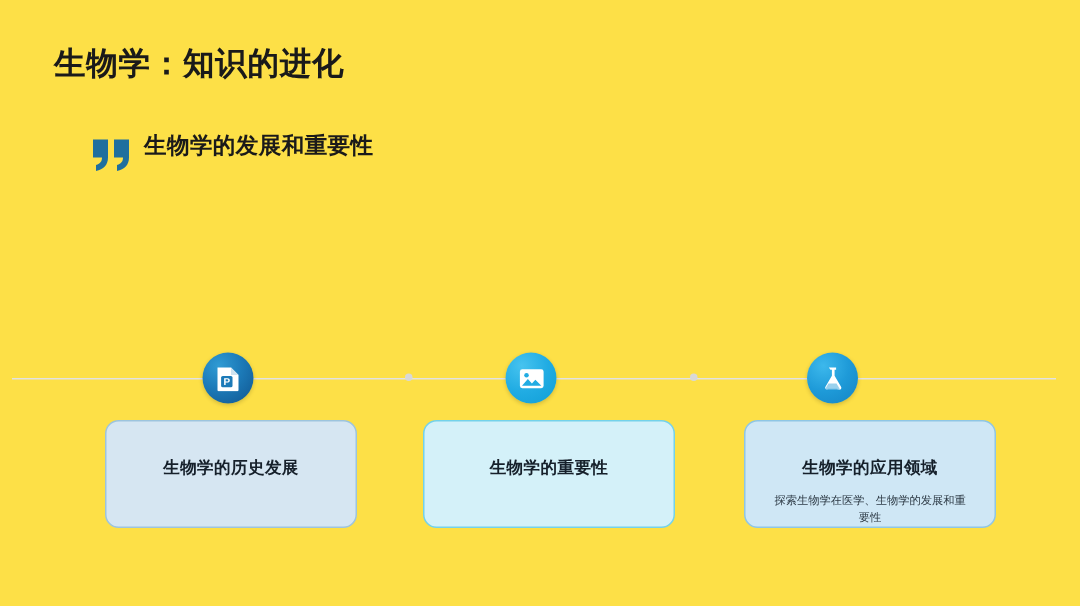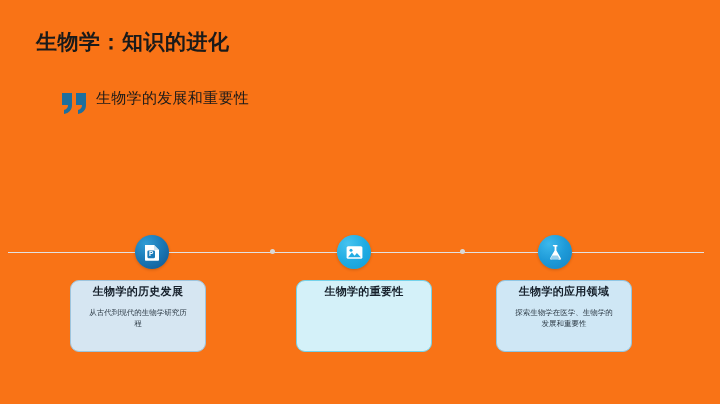--- a/index.html
+++ b/index.html
@@ -10,21 +10,21 @@
     width: 720px;
     height: 404px;
     background: #ffffff;
     font-family: "Liberation Sans", "DejaVu Sans", sans-serif;
     overflow: hidden;
     position: relative;
   }
   .slide {
     position: absolute;
     inset: 0;
-    background: #f97316;
+    background: #fde047;
   }
 
   
   .slide-title {
     position: absolute;
     left: 36px;
     top: 28px;
     font-size: 21px;
     font-weight: bold;
     color: #1a1a1a;
@@ -46,21 +46,21 @@
   .quote-mark {
     width: 30px;
     height: 28px;
     flex: 0 0 30px;
     position: relative;
     top: 2px;
   }
   .quote-mark svg { display: block; }
   .quote-heading {
     font-size: 15px;
-    font-weight: normal;
+    font-weight: bold;
     color: #1a1a1a;
     letter-spacing: 0.3px;
     margin-left: 6px;
     white-space: nowrap;
     line-height: 20px;
     text-align: center;
   }
   .quote-sub {
     margin-top: 10px;
     margin-left: 28px;
@@ -112,34 +112,34 @@
   }
   .node-3 {
     left: 538px;
     background: radial-gradient(circle at 32% 26%, #3cb8ec 0%, #1e9ad8 50%, #1484c4 100%);
   }
 
   
   .card {
     position: absolute;
     top: 280px;
-    width: 136px;
+    width: 168px;
     height: 72px;
     border-radius: 9px;
     box-sizing: border-box;
-    padding: 3px 10px 0 10px;
+    padding: 24px 10px 0 10px;
     text-align: center;
   }
   .card-1 {
     left: 70px;
     background: #d6e6f2;
     border: 1px solid #9dc4dd;
   }
   .card-2 {
-    left: 296px;
+    left: 282px;
     background: #d4f1f9;
     border: 1px solid #74d2ea;
   }
   .card-3 {
     left: 496px;
     background: #cfe7f5;
     border: 1px solid #8fc6e4;
   }
   .card-title {
     font-size: 11px;
@@ -208,21 +208,20 @@
                  a1.3 1.3 0 0 1 -1.1 -2 l4.3 -7.4 v-4 h-1 z" fill="#ffffff"></path>
         <path d="M5.3 11.6 h5.4 l2 3.4 a0.9 0.9 0 0 1 -0.8 1.3 H4.1
                  a0.9 0.9 0 0 1 -0.8 -1.3 z" fill="#1e9ad8" opacity="0.45"></path>
         <rect x="4.6" y="15.2" width="6.8" height="1.1" rx="0.5" fill="#1e9ad8" opacity="0.5"></rect>
       </svg>
     </span>
   </div>
 
   <div class="card card-1">
     <div class="card-title">生物学的历史发展</div>
-    <div class="card-desc">从古代到现代的生物学研究历程</div>
   </div>
 
   <div class="card card-2">
     <div class="card-title">生物学的重要性</div>
   </div>
 
   <div class="card card-3">
     <div class="card-title">生物学的应用领域</div>
     <div class="card-desc">探索生物学在医学、生物学的发展和重要性</div>
   </div>

